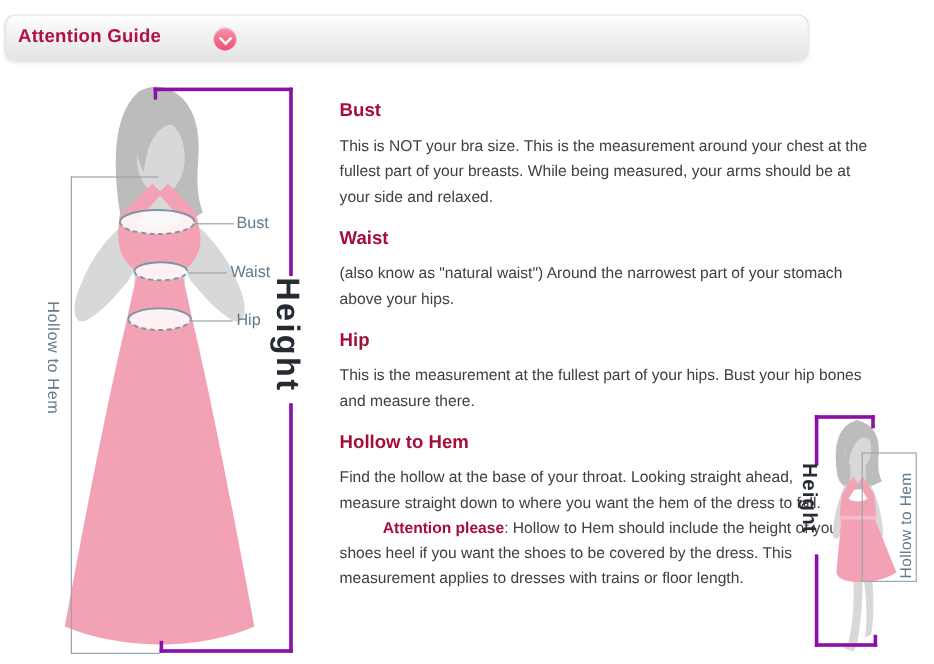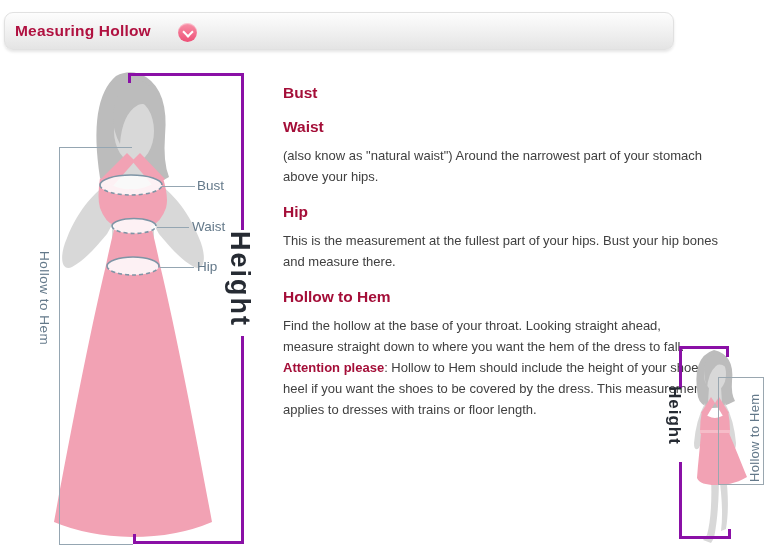--- a/index.html
+++ b/index.html
@@ -49,28 +49,28 @@
     right:1px;top:2px;height:102px;font-size:13px;color:#64798a;
     transform:rotate(180deg);letter-spacing:.3px;
   }
   .meas-label{position:absolute;font-size:13.5px;color:#64798a;}
   
   .sections{position:absolute;left:283px;top:84px;width:442px;color:#404040;}
   .sections h3{margin:16px 0 9px 0;font-size:15.5px;font-weight:bold;color:#a40e38;}
   .sections section:first-child h3{margin-top:0;}
   .sections p{margin:0;font-size:13px;line-height:21px;}
   .sections .hollow p{width:424px;}
-  .attn{color:#a40e38;font-weight:bold;}
+  .attn{color:#a40e38;font-weight:bold;margin-left:36px;}
   svg{position:absolute;}
 </style>
 </head>
 <body>
 
 <div class="hdr">
-  <span class="title">Measuring Hollow</span>
+  <span class="title">Attention Guide</span>
   <span class="chev">
       <i></i>
     </span>
 </div>
 
 <svg style="left:28px;top:58px;" width="240" height="495" viewBox="0 0 240 495">
 
   <path d="M72,120 Q60,42 88,18 Q103,10 118,19 Q141,34 137,78 Q135,104 141,119 Q120,132 104,133 Q84,130 72,120 Z" fill="#bcbcbc"></path>
 
   <ellipse cx="106" cy="73" rx="20" ry="31" fill="#d8d8d8"></ellipse>
@@ -123,20 +123,21 @@
 <div class="pline" style="left:133px;top:534px;width:3px;height:10px;"></div>
 
 <div class="gline" style="left:59px;top:147px;width:73px;height:1px;"></div>
 <div class="gline" style="left:59px;top:147px;width:1px;height:398px;"></div>
 <div class="gline" style="left:59px;top:544px;width:74px;height:1px;"></div>
 <div class="vtext hollow-big">Hollow to Hem</div>
 
 <div class="sections">
   <section>
     <h3>Bust</h3>
+    <p>This is NOT your bra size. This is the measurement around your chest at the fullest part of your breasts. While being measured, your arms should be at your side and relaxed.</p>
   </section>
   <section>
     <h3>Waist</h3>
     <p>(also know as "natural waist") Around the narrowest part of your stomach above your hips.</p>
   </section>
   <section>
     <h3>Hip</h3>
     <p>This is the measurement at the fullest part of your hips. Bust your hip bones and measure there.</p>
   </section>
   <section class="hollow">

